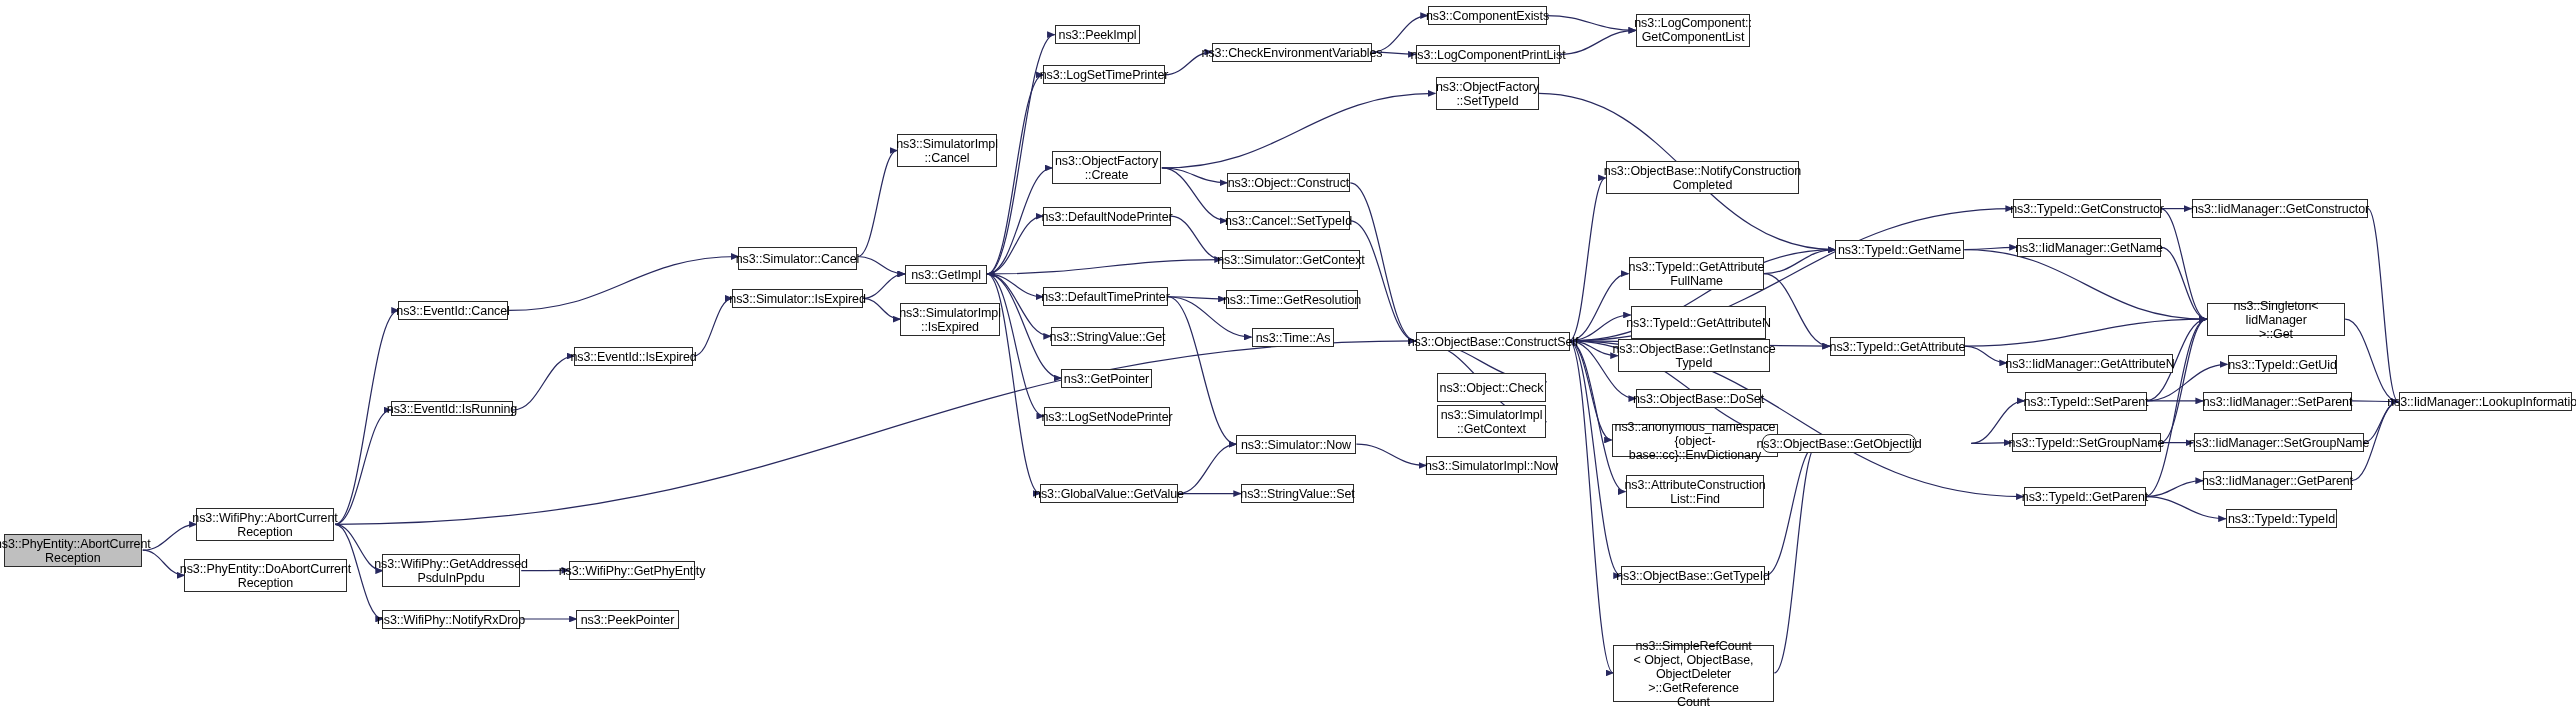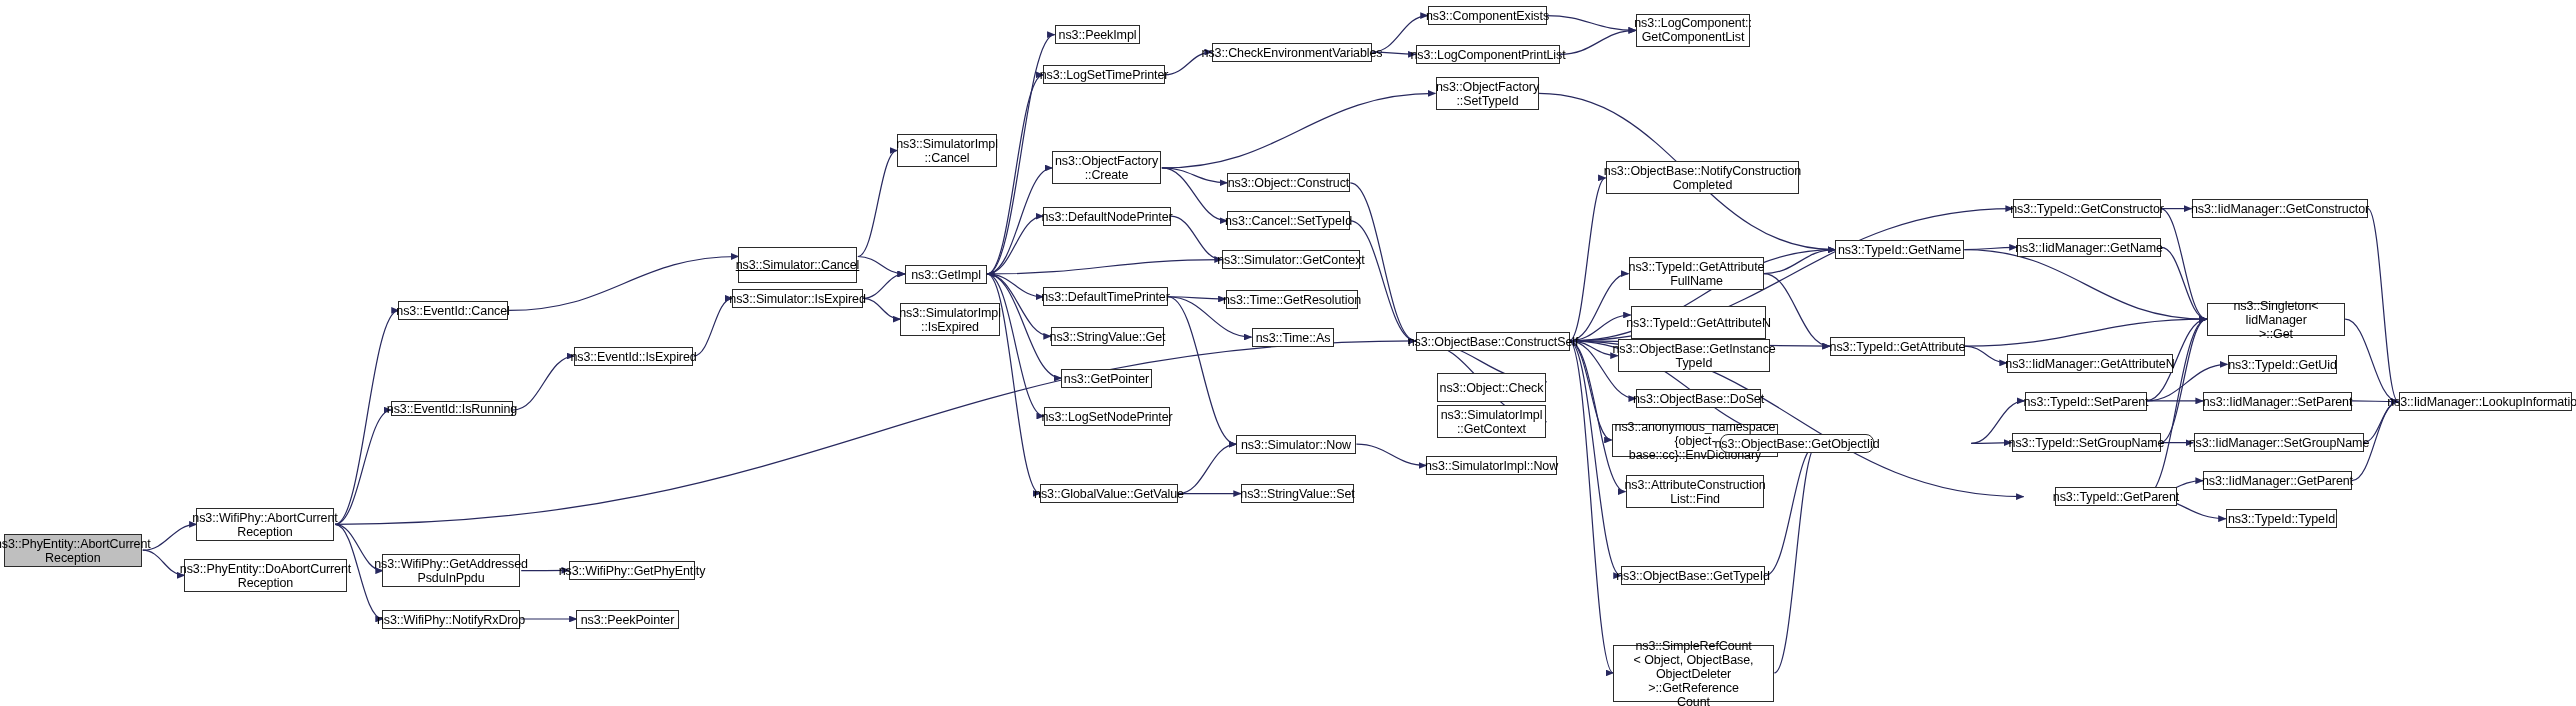--- a/index.html
+++ b/index.html
@@ -142,21 +142,21 @@
       <div class="node" style="left: 184px; top: 559px; width: 163px; height: 33px;">ns3::PhyEntity::DoAbortCurrent
 Reception</div>
       <div class="node" style="left: 382px; top: 554px; width: 138px; height: 33px;">ns3::WifiPhy::GetAddressed
 PsduInPpdu</div>
       <div class="node" style="left: 569px; top: 561px; width: 126px; height: 19px;">ns3::WifiPhy::GetPhyEntity</div>
       <div class="node" style="left: 382px; top: 610px; width: 138px; height: 19px;">ns3::WifiPhy::NotifyRxDrop</div>
       <div class="node" style="left: 576px; top: 610px; width: 103px; height: 19px;">ns3::PeekPointer</div>
       <div class="node" style="left: 398px; top: 301px; width: 110px; height: 19px;">ns3::EventId::Cancel</div>
       <div class="node" style="left: 391px; top: 401px; width: 122px; height: 15px;">ns3::EventId::IsRunning</div>
       <div class="node" style="left: 574px; top: 347px; width: 119px; height: 19px;">ns3::EventId::IsExpired</div>
-      <div class="node" style="left: 738px; top: 247px; width: 119px; height: 36px; text-decoration: underline;">ns3::Simulator::Cancel</div>
+      <div class="node" style="left: 738px; top: 247px; width: 119px; height: 23px;">ns3::Simulator::Cancel</div>
       <div class="node" style="left: 732px; top: 289px; width: 131px; height: 19px;">ns3::Simulator::IsExpired</div>
       <div class="node" style="left: 900px; top: 303px; width: 100px; height: 33px;">ns3::SimulatorImpl
 ::IsExpired</div>
       <div class="node" style="left: 897px; top: 134px; width: 100px; height: 33px;">ns3::SimulatorImpl
 ::Cancel</div>
       <div class="node" style="left: 905px; top: 265px; width: 82px; height: 19px;">ns3::GetImpl</div>
       <div class="node" style="left: 1055px; top: 25px; width: 85px; height: 19px;">ns3::PeekImpl</div>
       <div class="node" style="left: 1043px; top: 65px; width: 122px; height: 19px;">ns3::LogSetTimePrinter</div>
       <div class="node" style="left: 1212px; top: 43px; width: 160px; height: 19px;">ns3::CheckEnvironmentVariables</div>
       <div class="node" style="left: 1428px; top: 6px; width: 119px; height: 19px;">ns3::ComponentExists</div>
@@ -197,26 +197,26 @@
 {object-base::cc}::EnvDictionary</div>
       <div class="node" style="left: 1626px; top: 475px; width: 138px; height: 33px;">ns3::AttributeConstruction
 List::Find</div>
       <div class="node" style="left: 1621px; top: 566px; width: 144px; height: 19px;">ns3::ObjectBase::GetTypeId</div>
       <div class="node" style="left: 1613px; top: 645px; width: 161px; height: 57px;">ns3::SimpleRefCount
 &lt; Object, ObjectBase,
  ObjectDeleter &gt;::GetReference
 Count</div>
       <div class="node" style="left: 1835px; top: 240px; width: 129px; height: 19px;">ns3::TypeId::GetName</div>
       <div class="node" style="left: 1830px; top: 337px; width: 135px; height: 19px;">ns3::TypeId::GetAttribute</div>
-      <div class="node" style="left: 1720px; top: 434px; width: 154px; height: 19px; border-radius: 8px;">ns3::ObjectBase::GetObjectIid</div>
+      <div class="node" style="left: 1762px; top: 434px; width: 154px; height: 19px; border-radius: 8px;">ns3::ObjectBase::GetObjectIid</div>
       <div class="node" style="left: 2017px; top: 238px; width: 144px; height: 19px;">ns3::IidManager::GetName</div>
       <div class="node" style="left: 2007px; top: 354px; width: 166px; height: 19px;">ns3::IidManager::GetAttributeN</div>
       <div class="node" style="left: 2025px; top: 392px; width: 122px; height: 19px;">ns3::TypeId::SetParent</div>
       <div class="node" style="left: 2012px; top: 433px; width: 149px; height: 19px;">ns3::TypeId::SetGroupName</div>
-      <div class="node" style="left: 2024px; top: 487px; width: 122px; height: 19px; margin-left: 31px;">ns3::TypeId::GetParent</div>
+      <div class="node" style="left: 2024px; top: 487px; width: 122px; height: 19px;">ns3::TypeId::GetParent</div>
       <div class="node" style="left: 2013px; top: 199px; width: 148px; height: 19px;">ns3::TypeId::GetConstructor</div>
       <div class="node" style="left: 2207px; top: 303px; width: 138px; height: 33px;">ns3::Singleton&lt; IidManager
 &gt;::Get</div>
       <div class="node" style="left: 2228px; top: 355px; width: 109px; height: 19px;">ns3::TypeId::GetUid</div>
       <div class="node" style="left: 2203px; top: 392px; width: 149px; height: 19px;">ns3::IidManager::SetParent</div>
       <div class="node" style="left: 2194px; top: 433px; width: 170px; height: 19px;">ns3::IidManager::SetGroupName</div>
       <div class="node" style="left: 2203px; top: 471px; width: 149px; height: 19px;">ns3::IidManager::GetParent</div>
       <div class="node" style="left: 2226px; top: 509px; width: 111px; height: 19px;">ns3::TypeId::TypeId</div>
       <div class="node" style="left: 2192px; top: 199px; width: 176px; height: 19px;">ns3::IidManager::GetConstructor</div>
       <div class="node" style="left: 2399px; top: 392px; width: 173px; height: 19px;">ns3::IidManager::LookupInformation</div>

